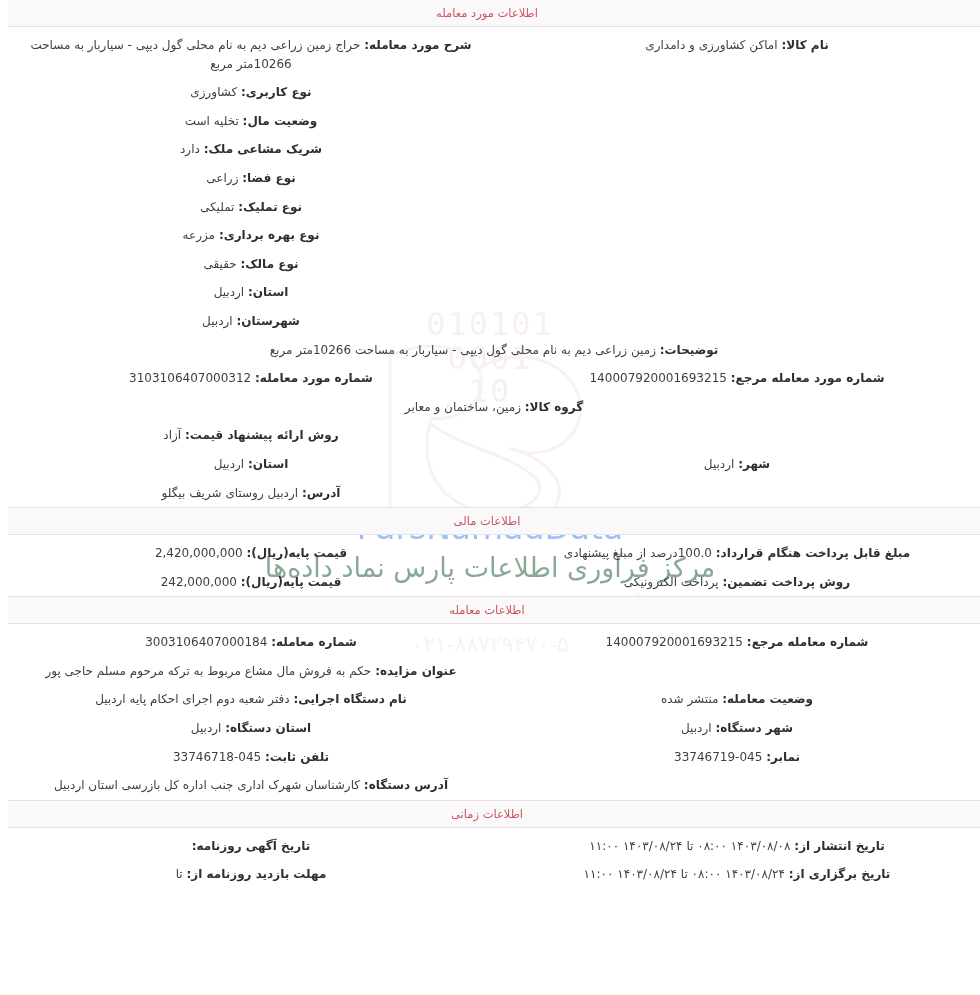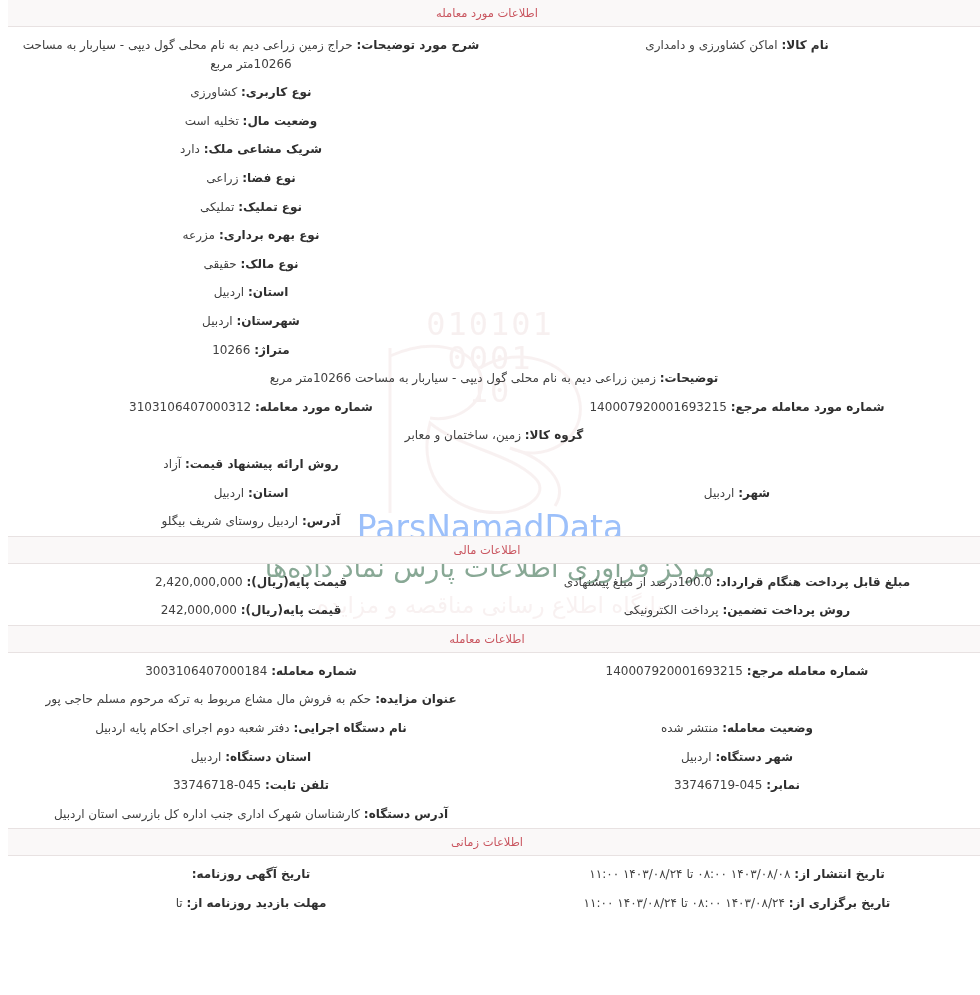--- a/index.html
+++ b/index.html
@@ -178,21 +178,21 @@
     <div class="section-head first">اطلاعات مورد معامله</div>
 
     <div class="small-gap"></div>
 
     <div class="row">
       <div class="cell">
         <span class="lbl">نام کالا:</span>
         <span class="val">اماکن کشاورزی و دامداری</span>
       </div>
       <div class="cell">
-        <span class="lbl">شرح مورد توضیحات:</span>
+        <span class="lbl">شرح مورد معامله:</span>
         <span class="val">حراج زمین زراعی دیم به نام محلی گول دیپی - سیاربار به مساحت 10266متر مربع</span>
       </div>
     </div>
 
     <div class="row">
       <div class="cell empty">&nbsp;</div>
       <div class="cell">
         <span class="lbl">نوع کاربری:</span>
         <span class="val">کشاورزی</span>
       </div>
@@ -255,27 +255,20 @@
     </div>
 
     <div class="row">
       <div class="cell empty">&nbsp;</div>
       <div class="cell">
         <span class="lbl">شهرستان:</span>
         <span class="val">اردبیل</span>
       </div>
     </div>
 
-    <div class="row">
-      <div class="cell empty">&nbsp;</div>
-      <div class="cell">
-        <span class="lbl">متراژ:</span>
-        <span class="val">10266</span>
-      </div>
-    </div>
 
     <div class="row">
       <div class="cell full">
         <span class="lbl">توضیحات:</span>
         <span class="val">زمین زراعی دیم به نام محلی گول دیپی - سیاربار به مساحت 10266متر مربع</span>
       </div>
     </div>
 
     <div class="row">
       <div class="cell">

